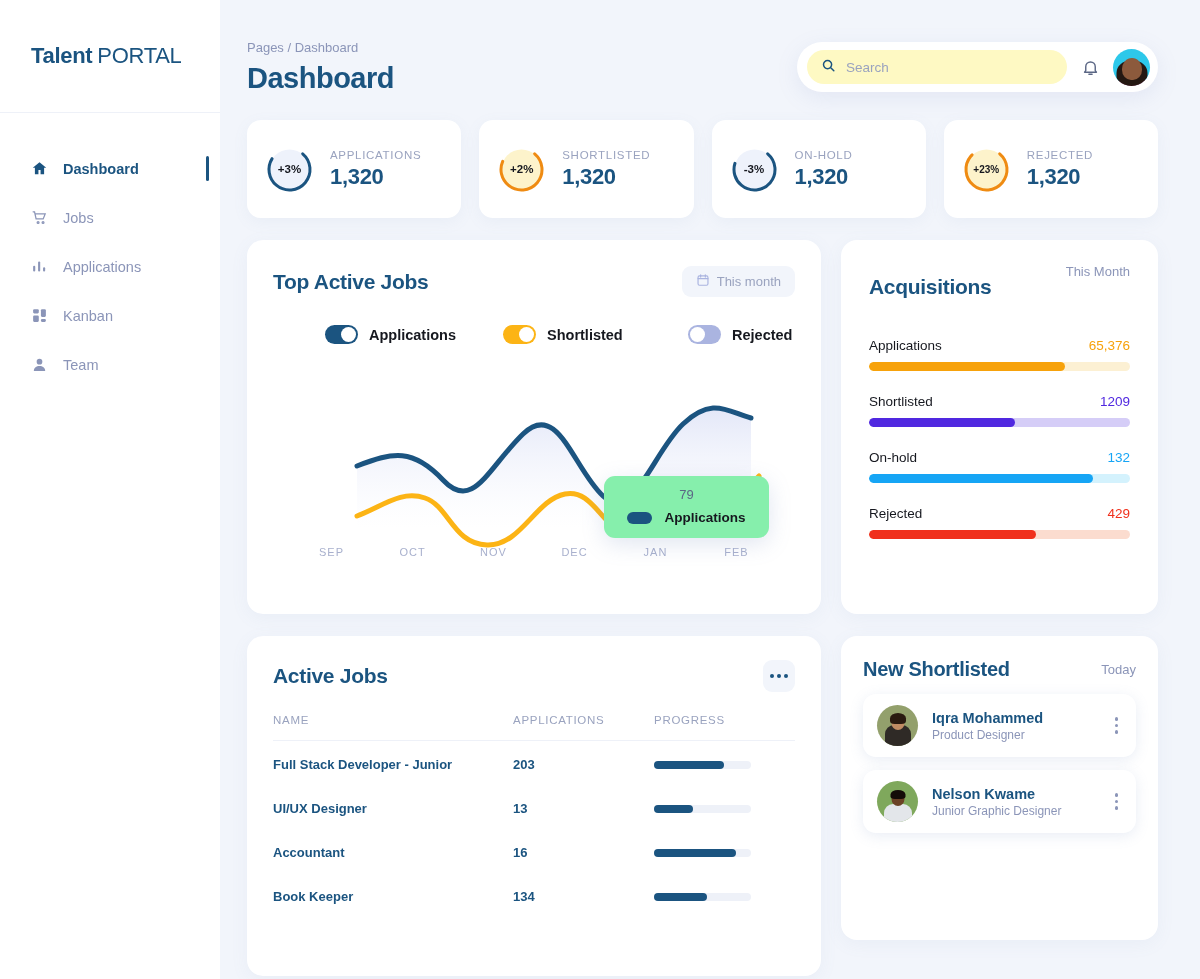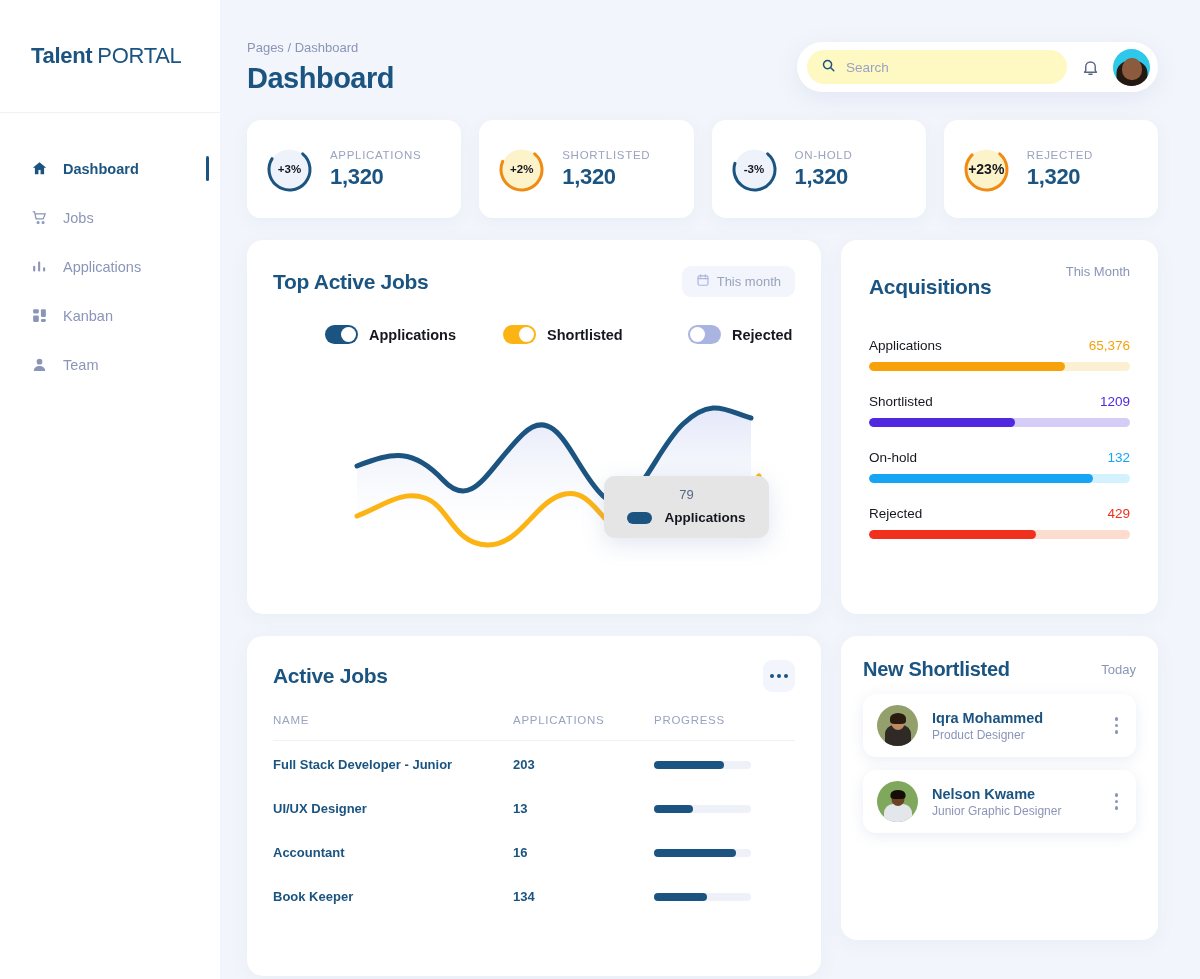--- a/index.html
+++ b/index.html
@@ -155,21 +155,21 @@
   .toggle.on .knob { right:2px; }
   .toggle.off .knob { left:2px; }
 
   .chart-area { position: relative; height: 232px; margin-top: 4px; }
   .chart-area svg { position:absolute; left:0; top:0; }
   .xaxis { display:flex; position:absolute; bottom:22px; left:18px; right:18px; }
   .xaxis span { flex:1; text-align:center; font-size:11px; color:#a8b0cd; letter-spacing:1px; }
 
   .tooltip {
     position:absolute; left: 331px; top: 128px;
-    width: 165px; background:#e5e5e5; border-radius:11px;
+    width: 165px; background:#86efac; border-radius:11px;
     box-shadow: 0 6px 22px rgba(120,140,190,0.22);
     padding: 11px 0 13px 0; text-align:center; z-index: 5;
   }
   .tooltip .tval { font-size:13px; color:#5b6785; margin-bottom:8px; }
   .tooltip .trow { display:flex; align-items:center; justify-content:center; gap:12px; }
   .tooltip .tpill { width:25px; height:12px; border-radius:7px; background:#1b5480; }
   .tooltip .tlbl { font-size:13.5px; font-weight:700; color:#16181f; }
 
   .acq-card { flex: 1; height: 374px; padding: 24px 28px 0 28px; }
   .acq-top { display:flex; justify-content:flex-end; }
@@ -366,21 +366,21 @@
             <div class="value">1,320</div>
           </div>
         </div>
 
         <div class="stat-card">
           <div class="donut">
             <svg width="49" height="49" viewBox="0 0 49 49">
               <circle cx="24.5" cy="24.5" r="20" fill="#fdf3cb"></circle>
               <circle cx="24.5" cy="24.5" r="20.5" fill="none" stroke="#ef8b12" stroke-width="3" stroke-linecap="round" stroke-dasharray="98 31" transform="rotate(-50 24.5 24.5)"></circle>
             </svg>
-            <div class="inner" style="color:#16181f;font-size:14px">+23%</div>
+            <div class="inner" style="color:#16181f;font-size:10px">+23%</div>
           </div>
           <div class="stat-meta">
             <div class="label">REJECTED</div>
             <div class="value">1,320</div>
           </div>
         </div>
 
       </div>
 
       <div class="mid-row">
@@ -443,20 +443,28 @@
             </svg>
 
             <div class="tooltip">
               <div class="tval">79</div>
               <div class="trow">
                 <span class="tpill"></span>
                 <span class="tlbl">Applications</span>
               </div>
             </div>
 
+            <div class="xaxis">
+              <span>SEP</span>
+              <span>OCT</span>
+              <span>NOV</span>
+              <span>DEC</span>
+              <span>JAN</span>
+              <span>FEB</span>
+            </div>
           </div>
         </section>
 
         <section class="card acq-card">
           <div class="acq-top">
             <div class="acq-period">This Month</div>
           </div>
           <div class="acq-title">Acquisitions</div>
 
           <div class="acq-list">

